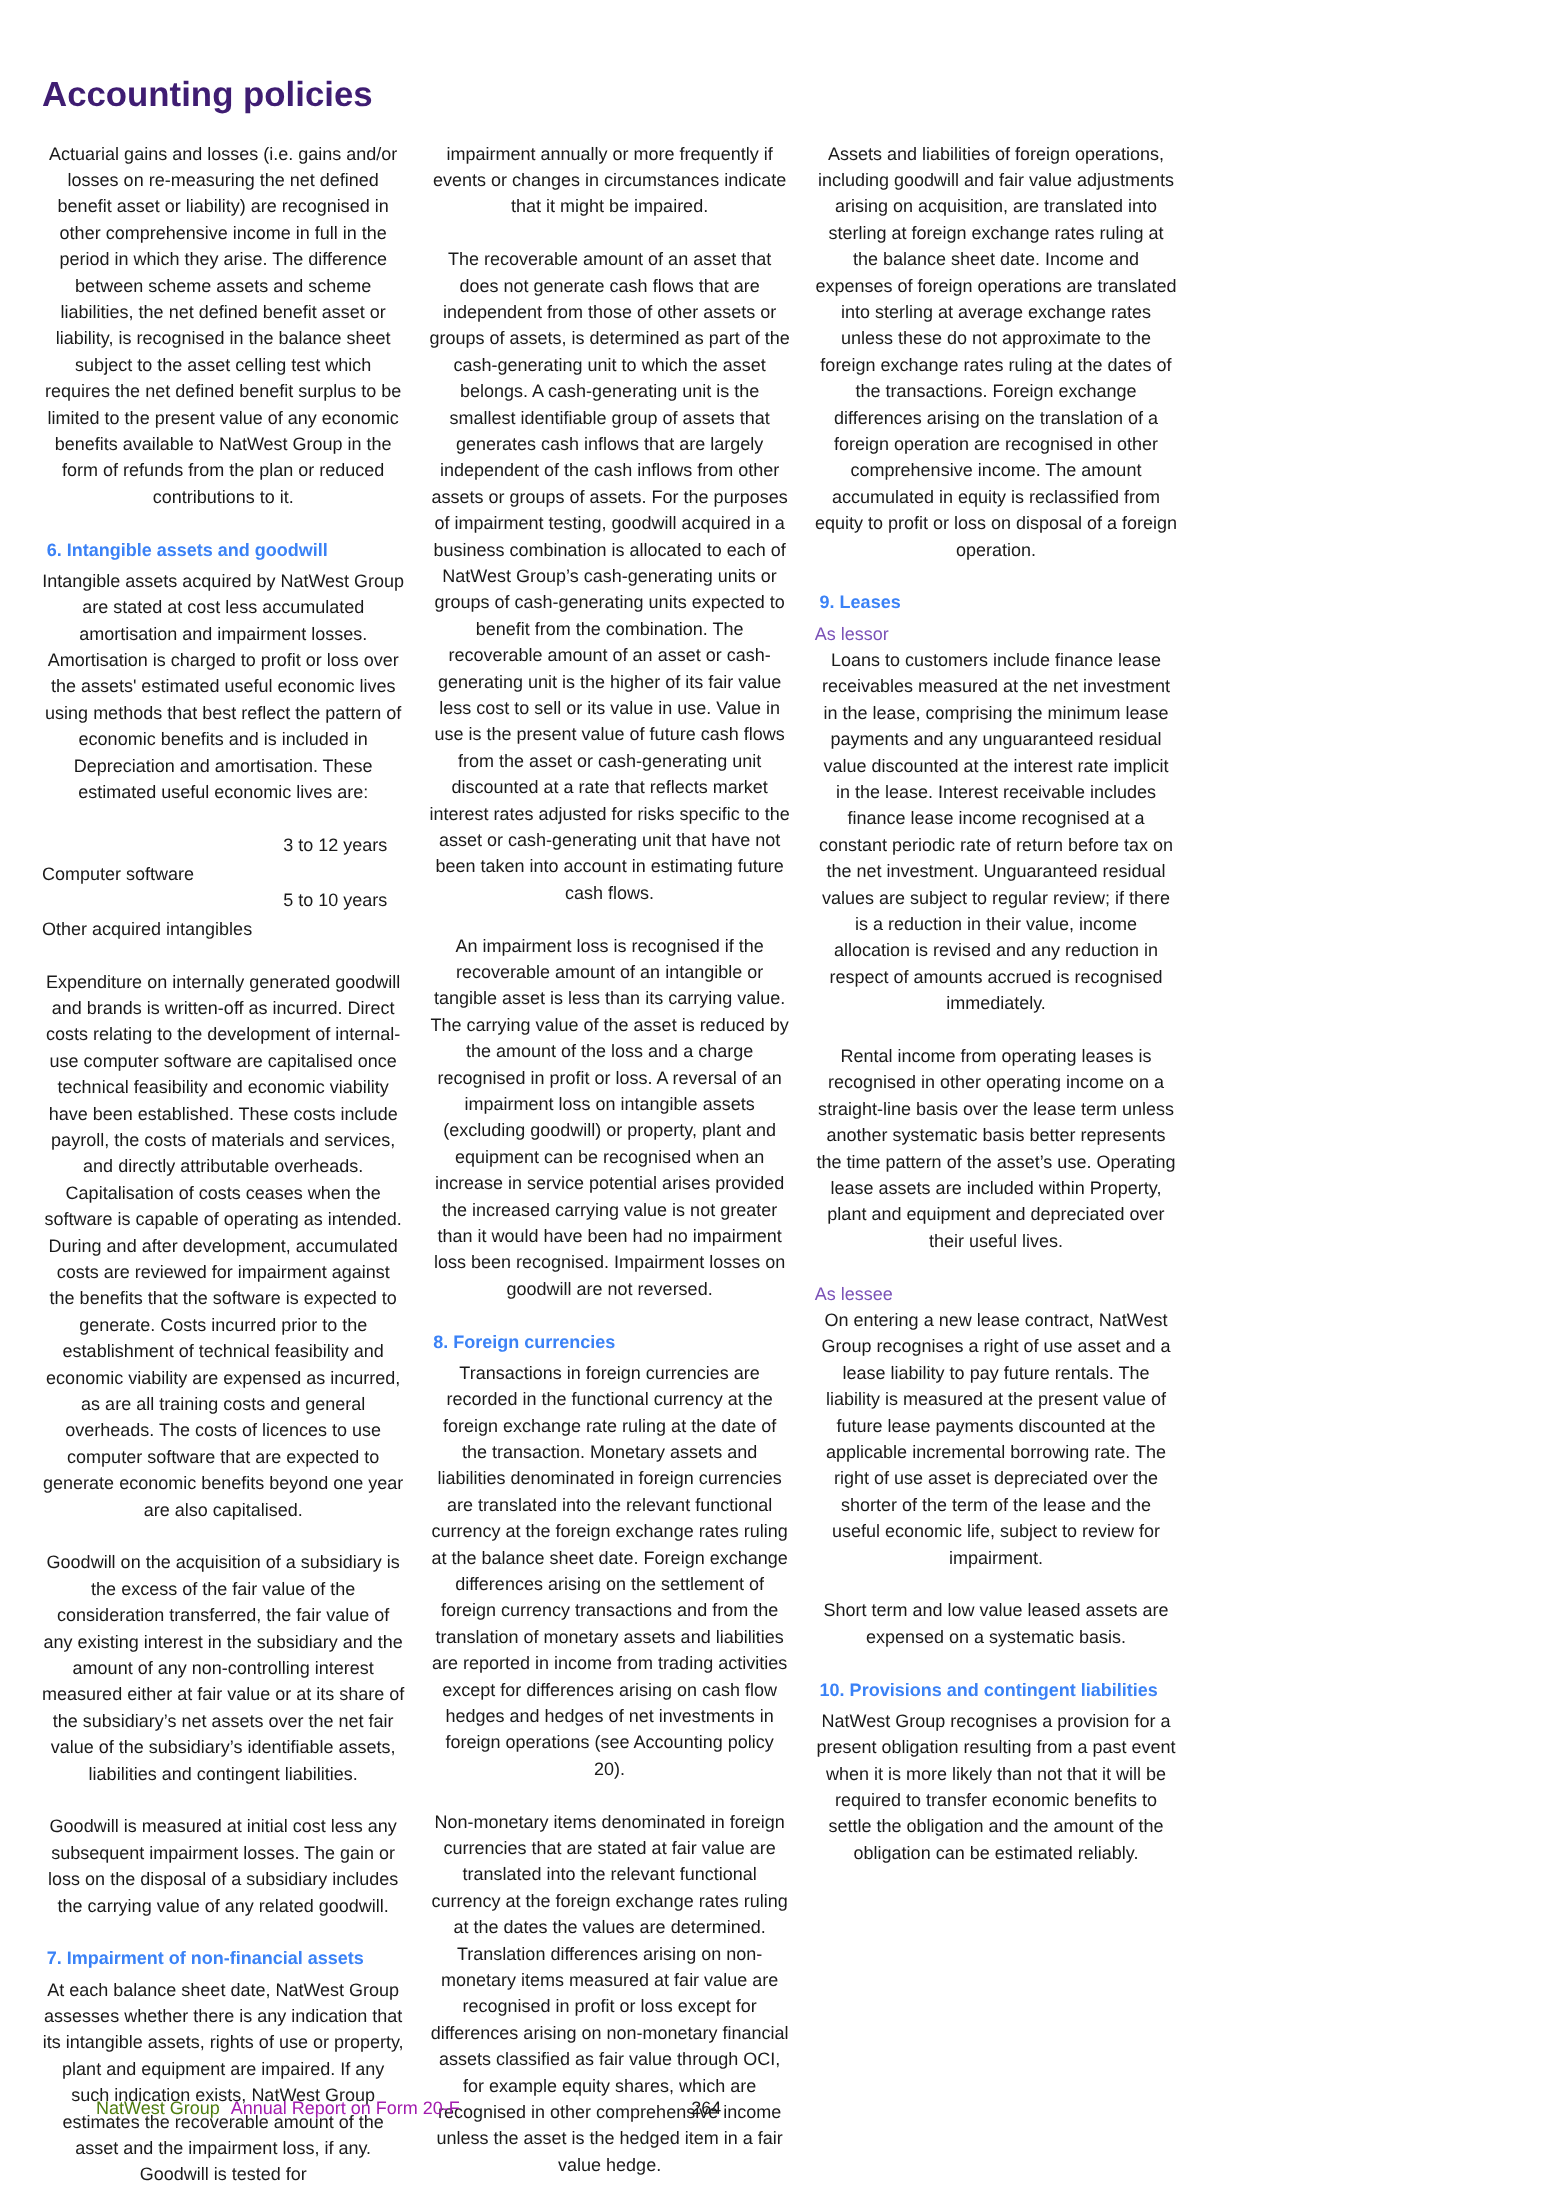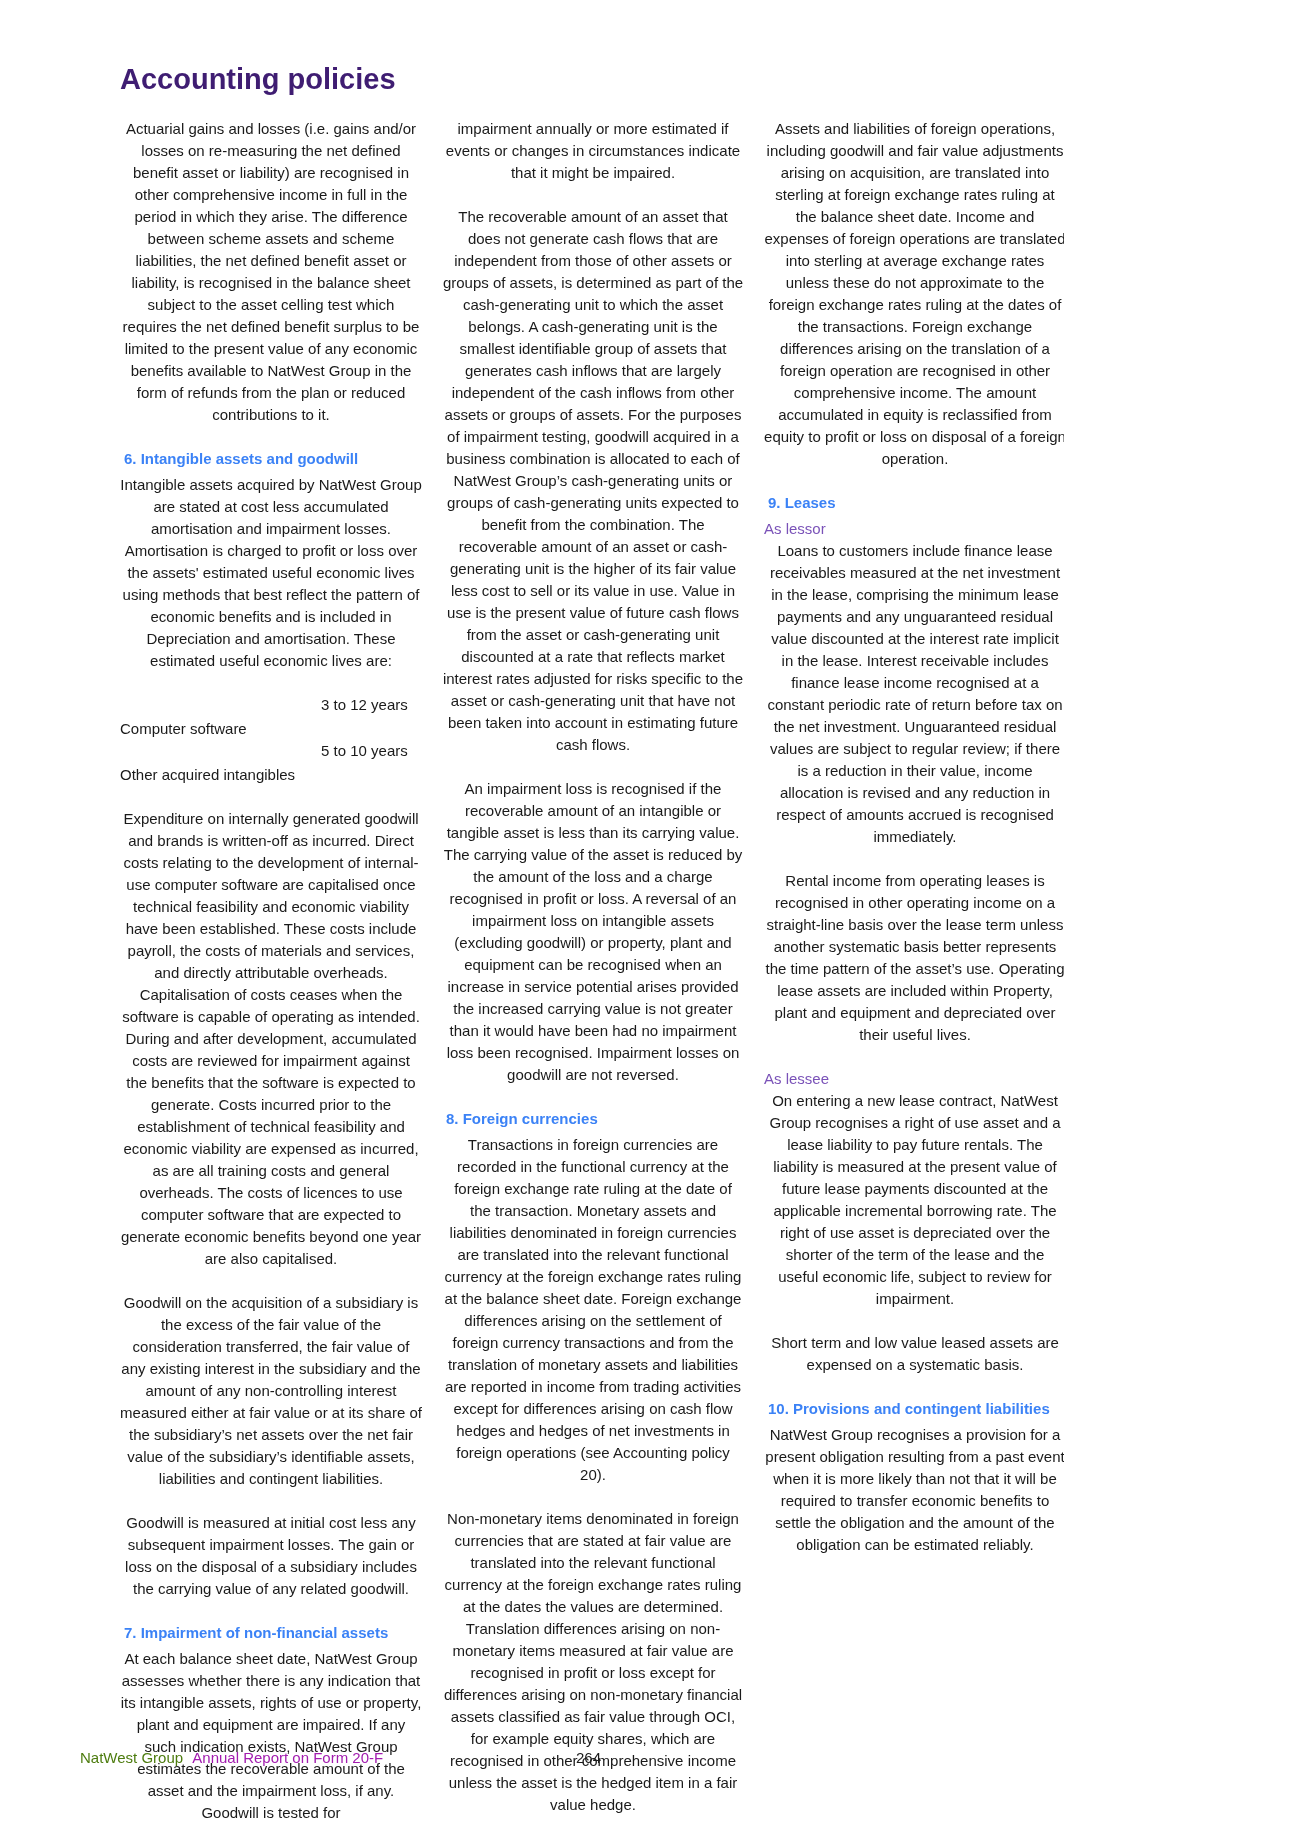--- a/index.html
+++ b/index.html
@@ -9,21 +9,21 @@
   }
   .page {
     position: relative;
     width: 1064px;
     height: 1839px;
     background: #ffffff;
     font-family: "Liberation Sans", "DejaVu Sans", sans-serif;
     color: #1a1a1a;
     overflow: hidden;
     box-sizing: border-box;
-    padding: 62px 0 0 120px;
+    padding: 62px 0 0 35px;
   }
   h1.doc-title {
     margin: 0 0 22px 0;
     font-size: 29px;
     line-height: 34px;
     font-weight: bold;
     color: #3f1d72;
     letter-spacing: 0px;
   }
   .cols {
@@ -119,21 +119,21 @@
         </div>
       </div>
       <p>Expenditure on internally generated goodwill and brands is written-off as incurred. Direct costs relating to the development of internal-use computer software are capitalised once technical feasibility and economic viability have been established. These costs include payroll, the costs of materials and services, and directly attributable overheads. Capitalisation of costs ceases when the software is capable of operating as intended. During and after development, accumulated costs are reviewed for impairment against the benefits that the software is expected to generate. Costs incurred prior to the establishment of technical feasibility and economic viability are expensed as incurred, as are all training costs and general overheads. The costs of licences to use computer software that are expected to generate economic benefits beyond one year are also capitalised.</p>
       <p>Goodwill on the acquisition of a subsidiary is the excess of the fair value of the consideration transferred, the fair value of any existing interest in the subsidiary and the amount of any non-controlling interest measured either at fair value or at its share of the subsidiary’s net assets over the net fair value of the subsidiary’s identifiable assets, liabilities and contingent liabilities.</p>
       <p>Goodwill is measured at initial cost less any subsequent impairment losses. The gain or loss on the disposal of a subsidiary includes the carrying value of any related goodwill.</p>
       <h2>7. Impairment of non-financial assets</h2>
       <p>At each balance sheet date, NatWest Group assesses whether there is any indication that its intangible assets, rights of use or property, plant and equipment are impaired. If any such indication exists, NatWest Group estimates the recoverable amount of the asset and the impairment loss, if any. Goodwill is tested for</p>
     </div>
 
     <div class="col">
-      <p>impairment annually or more estimated if events or changes in circumstances indicate that it might be impaired.</p>
+      <p>impairment annually or more frequently if events or changes in circumstances indicate that it might be impaired.</p>
       <p>The recoverable amount of an asset that does not generate cash flows that are independent from those of other assets or groups of assets, is determined as part of the cash-generating unit to which the asset belongs. A cash-generating unit is the smallest identifiable group of assets that generates cash inflows that are largely independent of the cash inflows from other assets or groups of assets. For the purposes of impairment testing, goodwill acquired in a business combination is allocated to each of NatWest Group’s cash-generating units or groups of cash-generating units expected to benefit from the combination. The recoverable amount of an asset or cash-generating unit is the higher of its fair value less cost to sell or its value in use. Value in use is the present value of future cash flows from the asset or cash-generating unit discounted at a rate that reflects market interest rates adjusted for risks specific to the asset or cash-generating unit that have not been taken into account in estimating future cash flows.</p>
       <p>An impairment loss is recognised if the recoverable amount of an intangible or tangible asset is less than its carrying value. The carrying value of the asset is reduced by the amount of the loss and a charge recognised in profit or loss. A reversal of an impairment loss on intangible assets (excluding goodwill) or property, plant and equipment can be recognised when an increase in service potential arises provided the increased carrying value is not greater than it would have been had no impairment loss been recognised. Impairment losses on goodwill are not reversed.</p>
       <h2>8. Foreign currencies</h2>
       <p>Transactions in foreign currencies are recorded in the functional currency at the foreign exchange rate ruling at the date of the transaction. Monetary assets and liabilities denominated in foreign currencies are translated into the relevant functional currency at the foreign exchange rates ruling at the balance sheet date. Foreign exchange differences arising on the settlement of foreign currency transactions and from the translation of monetary assets and liabilities are reported in income from trading activities except for differences arising on cash flow hedges and hedges of net investments in foreign operations (see Accounting policy 20).</p>
       <p>Non-monetary items denominated in foreign currencies that are stated at fair value are translated into the relevant functional currency at the foreign exchange rates ruling at the dates the values are determined. Translation differences arising on non-monetary items measured at fair value are recognised in profit or loss except for differences arising on non-monetary financial assets classified as fair value through OCI, for example equity shares, which are recognised in other comprehensive income unless the asset is the hedged item in a fair value hedge.</p>
     </div>
 
     <div class="col">
       <p>Assets and liabilities of foreign operations, including goodwill and fair value adjustments arising on acquisition, are translated into sterling at foreign exchange rates ruling at the balance sheet date. Income and expenses of foreign operations are translated into sterling at average exchange rates unless these do not approximate to the foreign exchange rates ruling at the dates of the transactions. Foreign exchange differences arising on the translation of a foreign operation are recognised in other comprehensive income. The amount accumulated in equity is reclassified from equity to profit or loss on disposal of a foreign operation.</p>
       <h2>9. Leases</h2>

